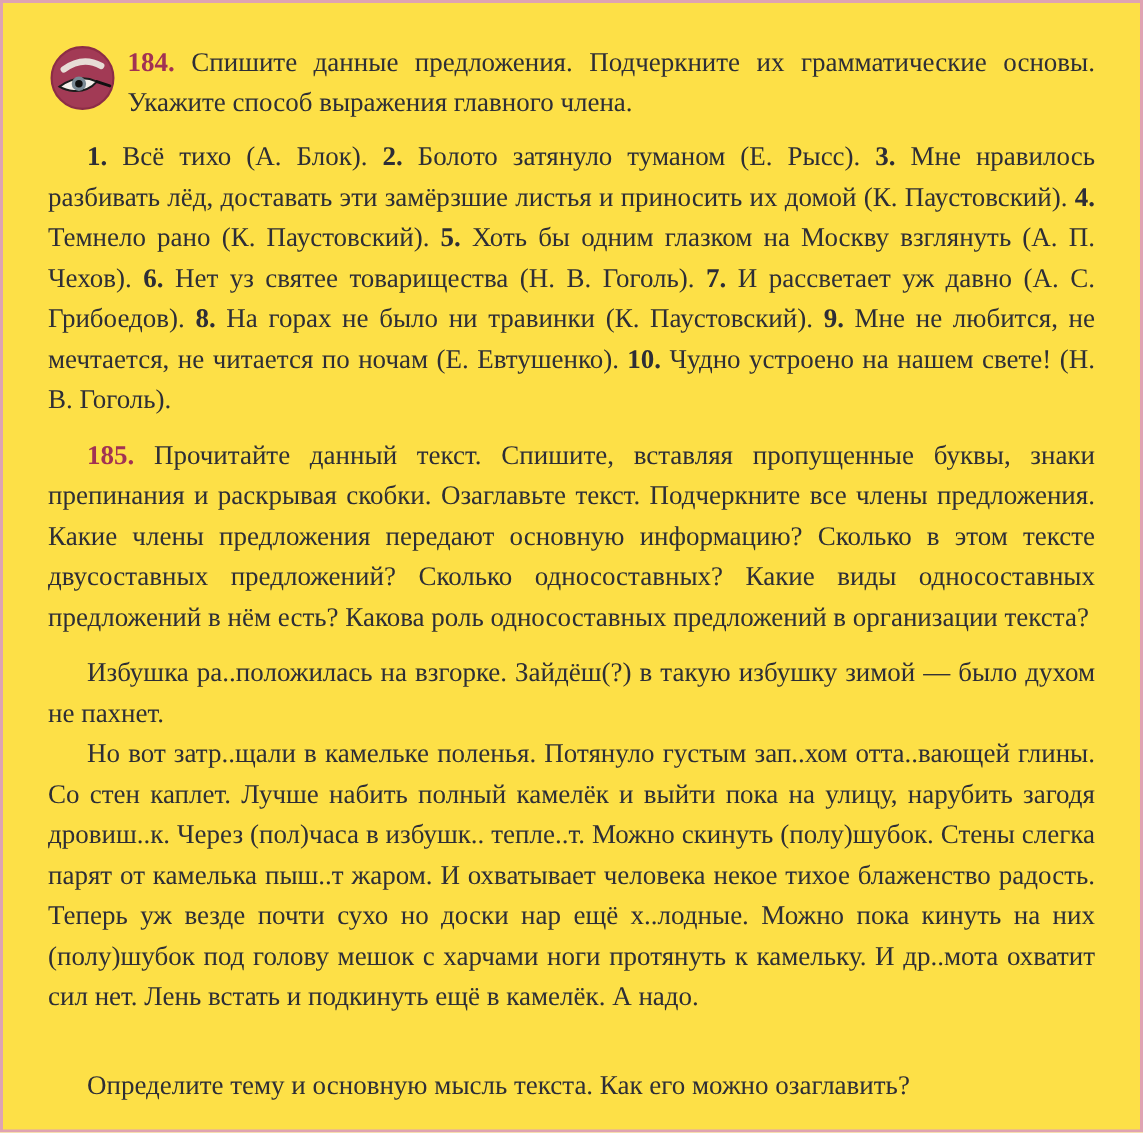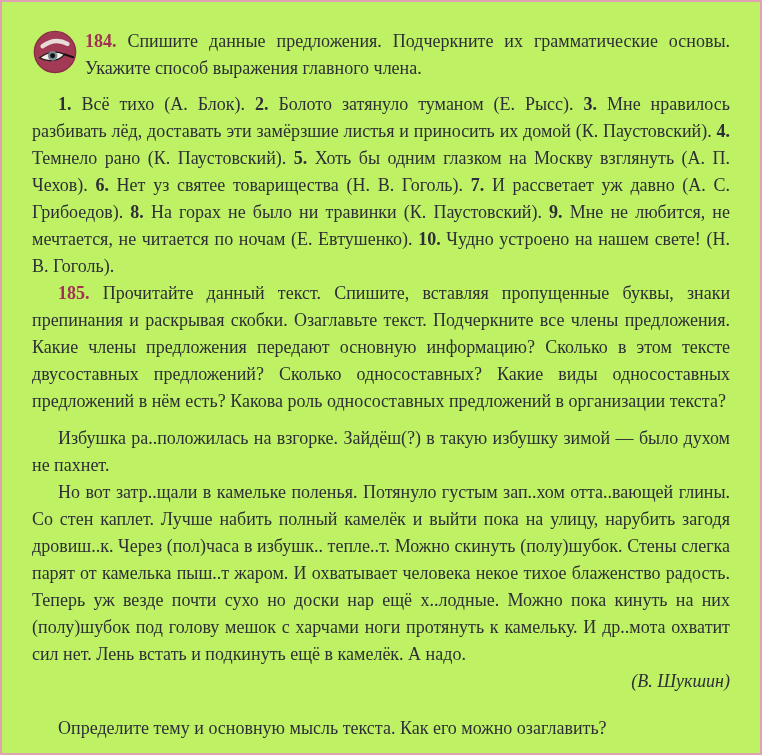--- a/index.html
+++ b/index.html
@@ -2,21 +2,21 @@
 <html><head>
 <meta charset="utf-8">
 <style>
   html, body { margin: 0; padding: 0; background: #ffffff; }
   .page {
     position: relative;
     width: 762px;
     height: 755px;
     box-sizing: border-box;
     border: 2px solid #dfa3b2;
-    background: #bef264;
+    background: #fde047;
     padding: 26px 30px 24px 30px;
     font-family: "Liberation Serif", serif;
     font-size: 18px;
     line-height: 27px;
     color: #2e2e36;
     overflow: hidden;
   }
   .ex-header {
     display: flex;
     align-items: flex-start;
@@ -32,30 +32,30 @@
   .ex-header .instr { flex: 1; text-align: justify; }
   .ex-num {
     color: #a23253;
     font-weight: bold;
   }
   p { margin: 0; }
   .para {
     text-align: justify;
     text-indent: 26px;
   }
-  .sentences { }
+  .sentences { margin-bottom: 10px; }
   .sentences b { font-weight: bold; }
   .instr185 { margin-bottom: 10px; }
   .attribution {
     text-align: right;
     font-style: italic;
     text-indent: 0;
   }
   .followup {
-    margin-top: 20px;
+    margin-top: 32px;
     text-indent: 26px;
     text-align: left;
   }
 </style>
 </head>
 <body>
 
 <div class="page">
 
   <div class="ex-header">
@@ -75,17 +75,16 @@
 
   <p class="para sentences"><b>1.</b><span> Всё тихо (А. Блок). </span><b>2.</b><span> Болото затянуло туманом (Е. Рысс). </span><b>3.</b><span> Мне нравилось разбивать лёд, доставать эти замёрзшие листья и приносить их домой (К. Паустовский). </span><b>4.</b><span> Темнело рано (К. Паустовский). </span><b>5.</b><span> Хоть бы одним глазком на Москву взглянуть (А. П. Чехов). </span><b>6.</b><span> Нет уз святее товарищества (Н. В. Гоголь). </span><b>7.</b><span> И рассветает уж давно (А. С. Грибоедов). </span><b>8.</b><span> На горах не было ни травинки (К. Паустовский). </span><b>9.</b><span> Мне не любится, не мечтается, не читается по ночам (Е. Евтушенко). </span><b>10.</b><span> Чудно устроено на нашем свете! (Н. В. Гоголь).</span></p>
 
   <p class="para instr185"><b class="ex-num">185.</b> <span>Прочитайте данный текст. Спишите, вставляя пропущенные буквы, знаки препинания и раскрывая скобки. Озаглавьте текст. Подчеркните все члены предложения. Какие члены предложения передают основную информацию? Сколько в этом тексте двусоставных предложений? Сколько односоставных? Какие виды односоставных предложений в нём есть? Какова роль односоставных предложений в организации текста?</span></p>
 
   <div>
       <p class="para">Избушка ра..положилась на взгорке. Зайдёш(?) в такую избушку зимой — было духом не пахнет.</p>
       <p class="para">Но вот затр..щали в камельке поленья. Потянуло густым зап..хом отта..вающей глины. Со стен каплет. Лучше набить полный камелёк и выйти пока на улицу, нарубить загодя дровиш..к. Через (пол)часа в избушк.. тепле..т. Можно скинуть (полу)шубок. Стены слегка парят от камелька пыш..т жаром. И охватывает человека некое тихое блаженство радость. Теперь уж везде почти сухо но доски нар ещё х..лодные. Можно пока кинуть на них (полу)шубок под голову мешок с харчами ноги протянуть к камельку. И др..мота охватит сил нет. Лень встать и подкинуть ещё в камелёк. А надо.</p>
     </div>
 
-  <p class="attribution">(В. Шукшин)</p>
 
   <p class="followup">Определите тему и основную мысль текста. Как его можно озаглавить?</p>
 
 </div>
 
 </body></html>

